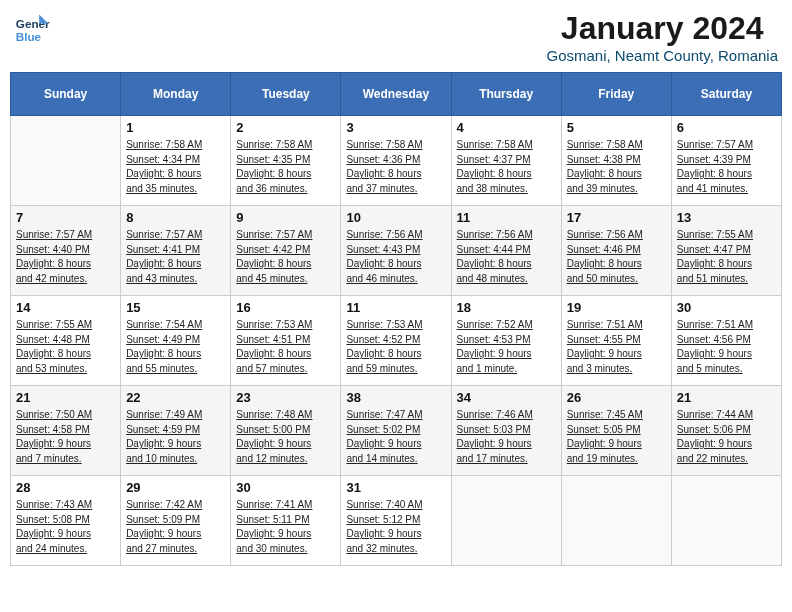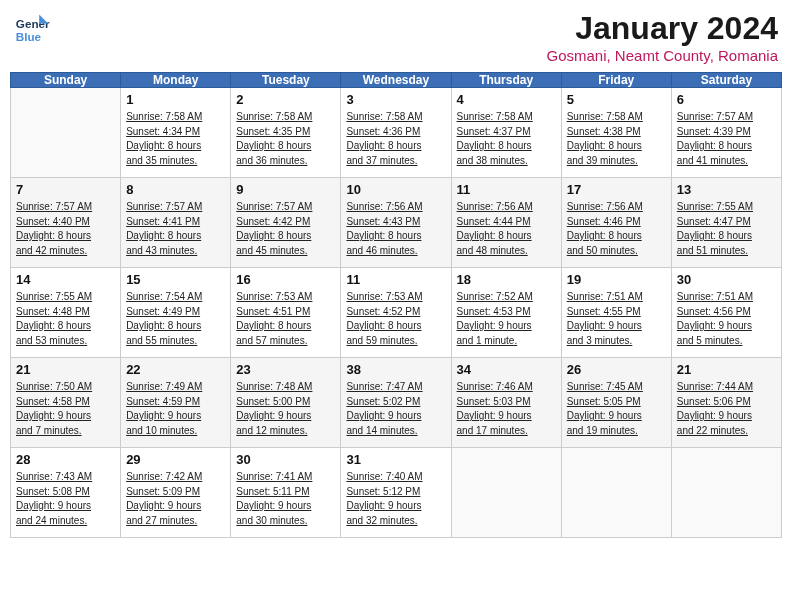--- a/index.html
+++ b/index.html
@@ -26,35 +26,36 @@
       width: 36px;
       height: 36px;
     }
     .title-block {
       text-align: right;
     }
     .cal-title {
       font-size: 32px;
       font-weight: bold;
       color: #1a1a1a;
+      text-align: center;
     }
     .cal-subtitle {
       font-size: 15px;
-      color: #be185d;
+      color: #0c4a6e;
       text-align: right;
     }
     table {
       width: 100%;
       border-collapse: collapse;
       font-size: 11px;
     }
     thead tr th {
       background-color: #3b6eb5;
       color: #fff;
-      padding: 0 4px;
+      padding: 14px 4px;
       font-size: 12px;
       font-weight: bold;
       border: 1px solid #2a5a9a;
       text-align: center;
     }
     tbody tr td {
       vertical-align: top;
       border: 1px solid #ccc;
       padding: 4px 5px;
       min-width: 100px;

